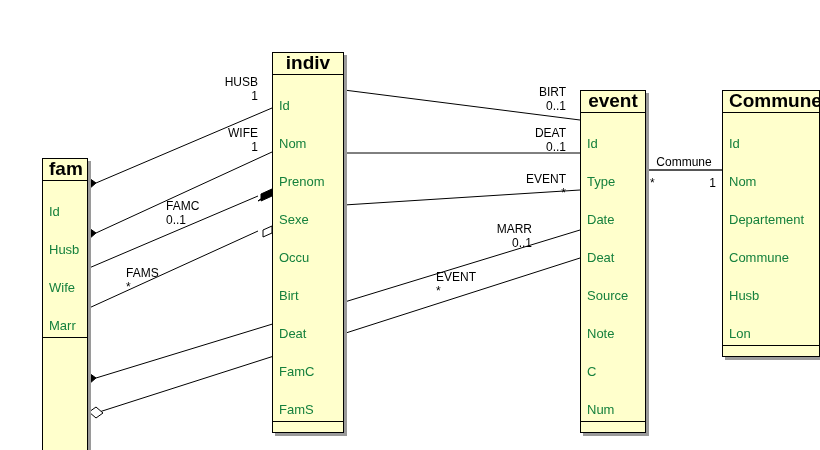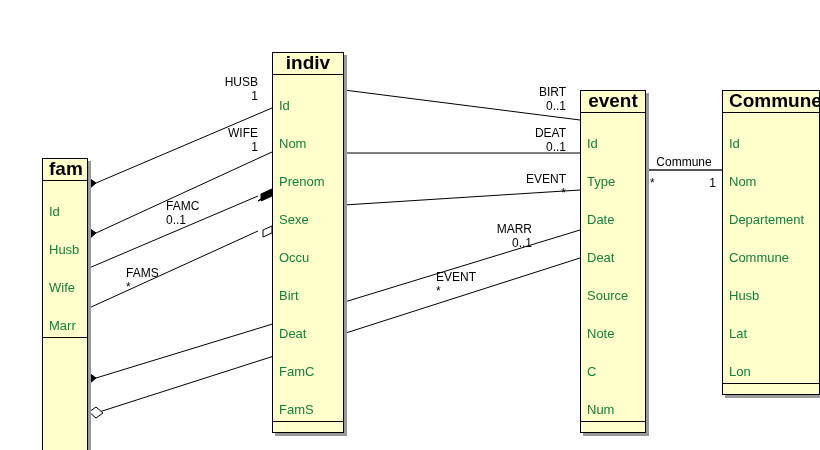--- a/index.html
+++ b/index.html
@@ -164,21 +164,20 @@
   </div>
 
   <div class="umlclass" style="left:722px; top:90px; width:98px;">
     <div class="uml-title">Communes</div>
     <div class="uml-attrs">
       <div class="uml-attr">Id</div>
       <div class="uml-attr">Nom</div>
       <div class="uml-attr">Departement</div>
       <div class="uml-attr">Commune</div>
       <div class="uml-attr">Husb</div>
-      <div class="uml-attr">Lat</div>
       <div class="uml-attr">Lon</div>
     </div>
     <div class="uml-foot"></div>
   </div>
 
   <div class="edge-label ta-r" style="left:194px; top:75px; width:64px;">
     <span class="role">HUSB</span>
     <span class="mult">1</span>
   </div>
 

